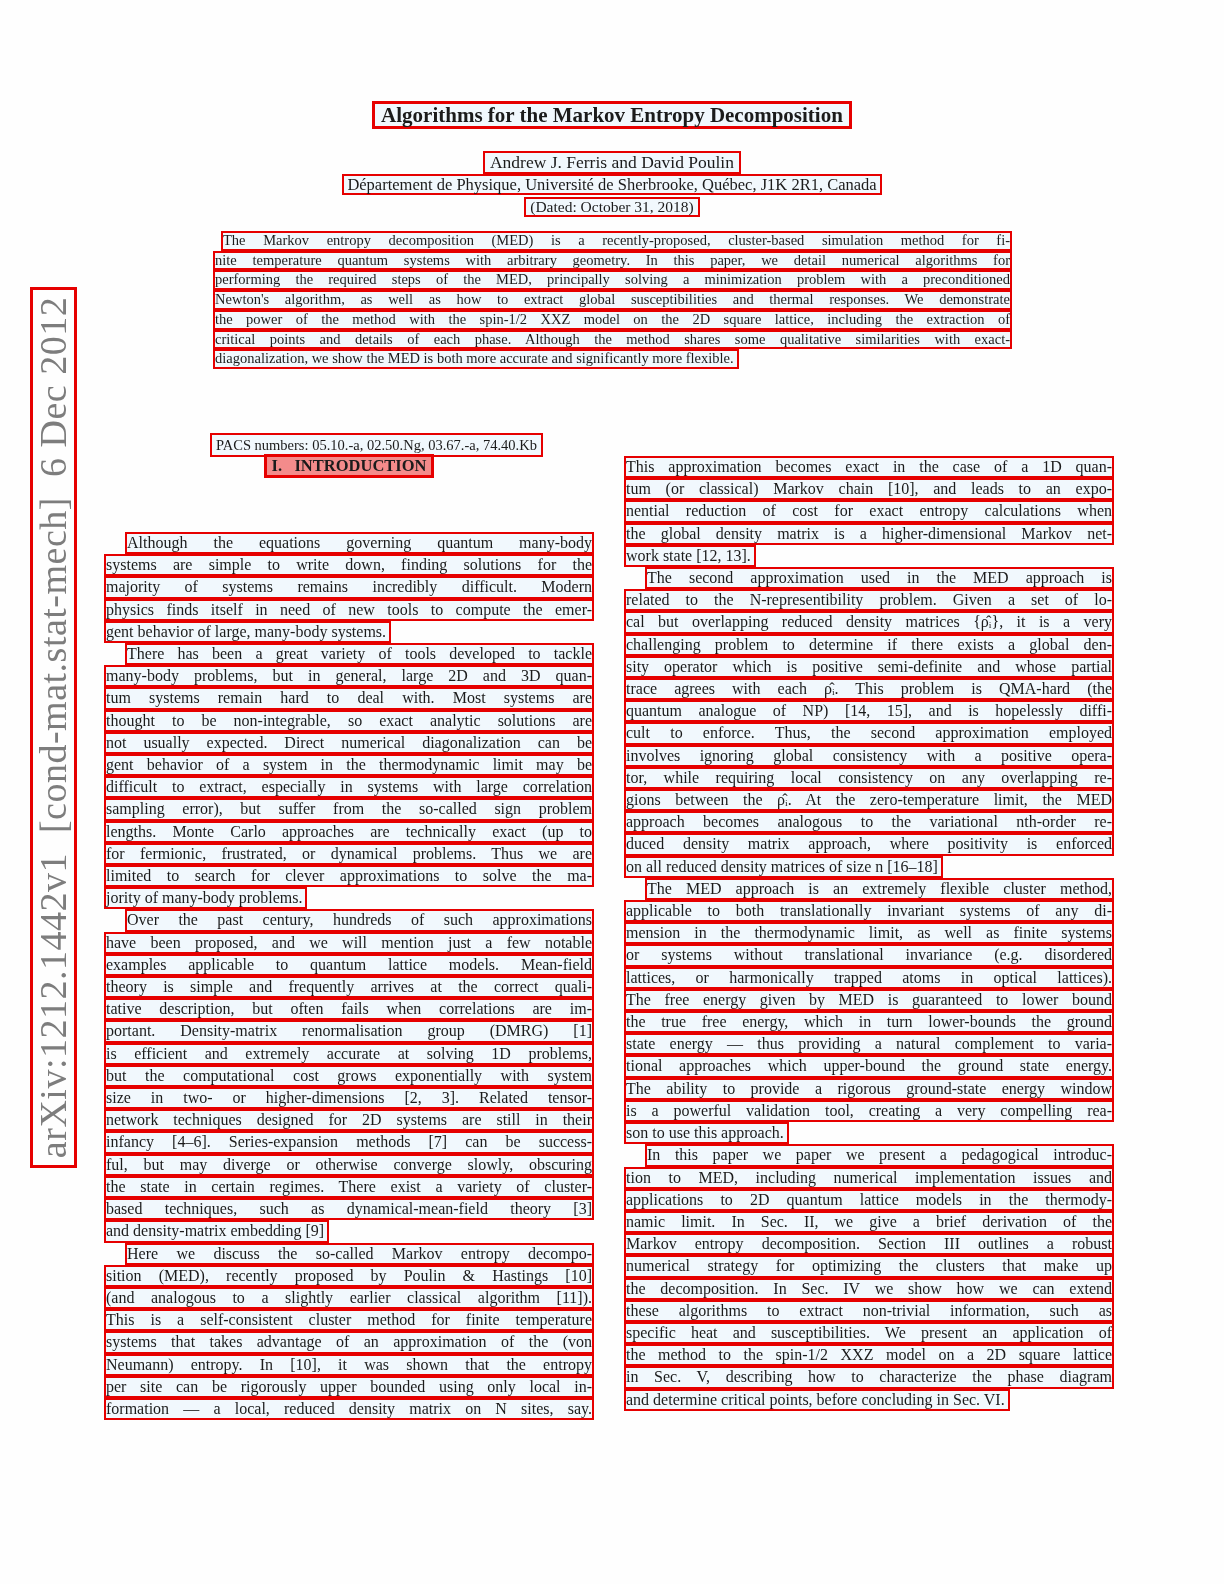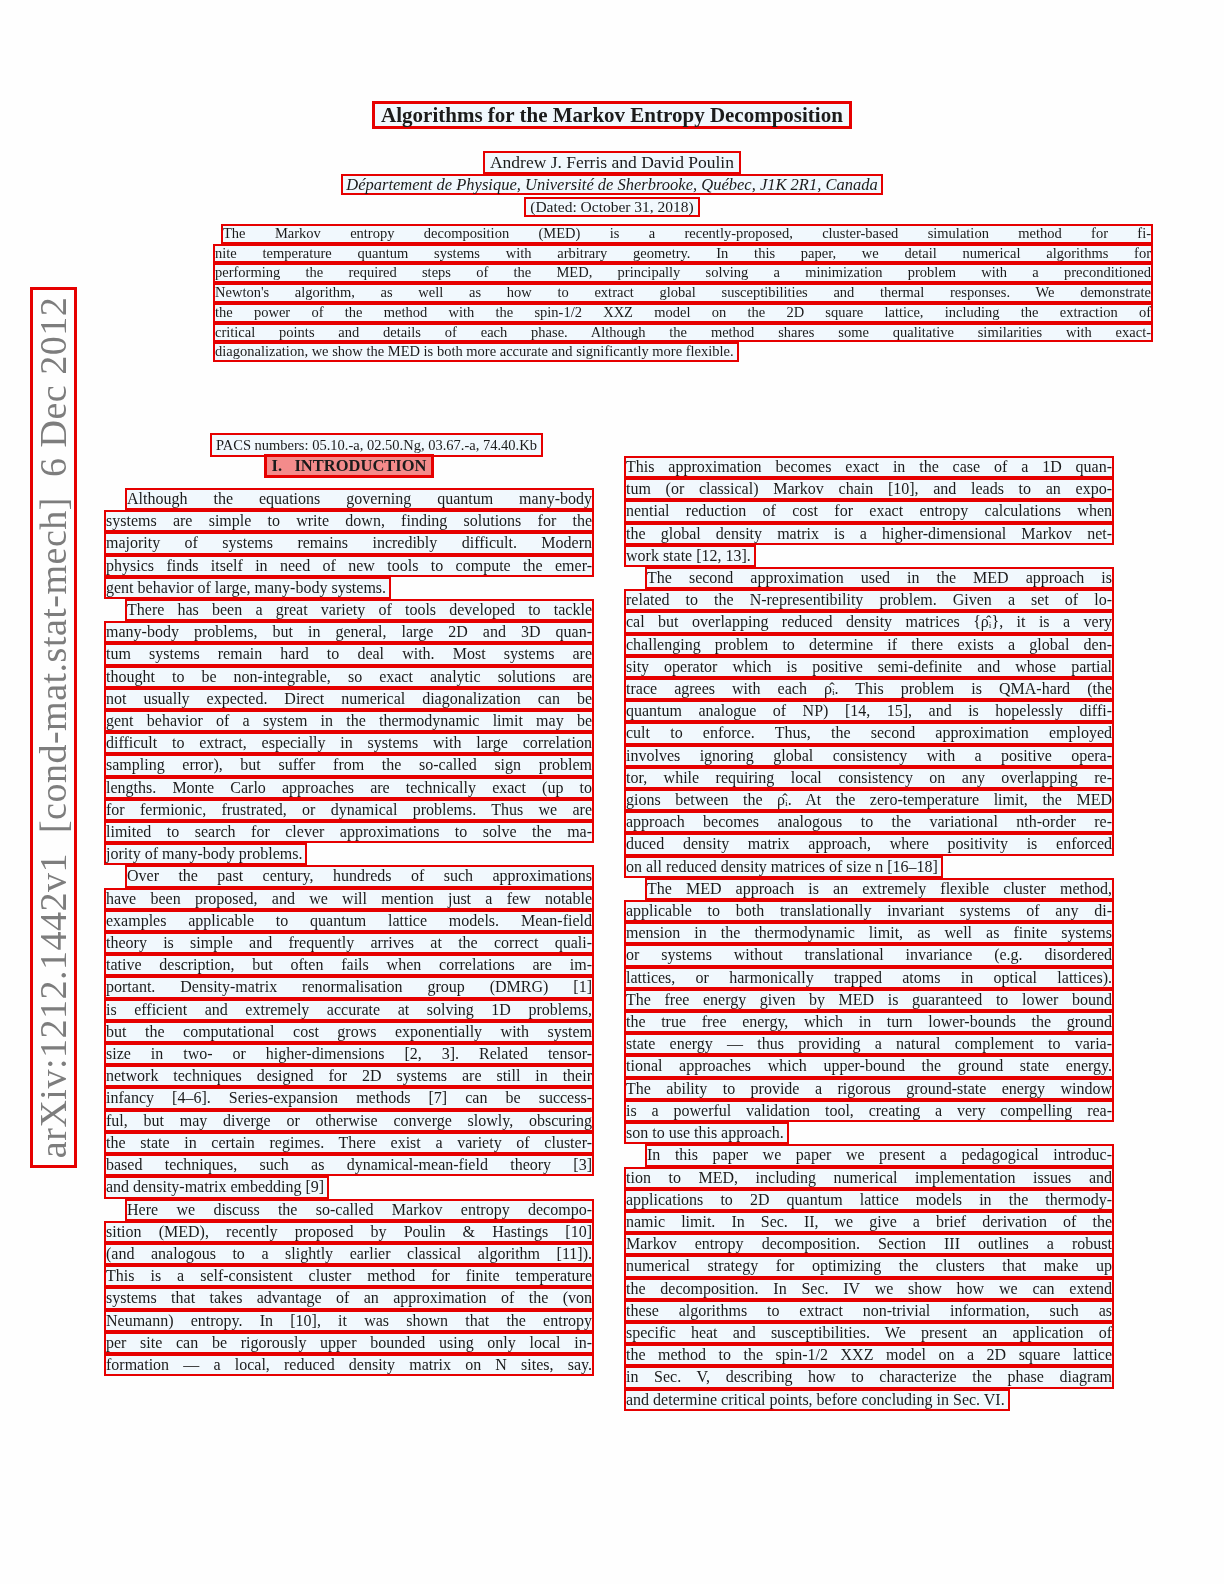--- a/index.html
+++ b/index.html
@@ -14,43 +14,43 @@
 
   .boxed{border:3px solid var(--red);background:var(--tint);color:var(--ink);}
 
   
   .center-row{position:absolute;left:0;right:0;text-align:center;}
   .title-row{top:101px;}
   .title{display:inline-block;font-weight:bold;font-size:21px;line-height:22px;padding:0 6px;}
   .authors-row{top:151px;}
   .authors{display:inline-block;font-size:17.5px;line-height:19px;padding:0 5px;border-width:2.5px;}
   .affil-row{top:174px;}
-  .affiliation{display:inline-block;font-style:italic;font-size:16.5px;line-height:17px;padding:0 3px;border-width:2.5px;}
+  .affiliation{display:inline-block;font-size:16.5px;line-height:17px;padding:0 3px;border-width:2.5px;}
   .date-row{top:197px;}
   .date{display:inline-block;font-size:15.5px;line-height:16px;padding:0 4px;border-width:2.5px;}
 
   
-  .abstract{position:absolute;left:213px;top:224px;width:940px;font-size:14.5px;color:var(--ink);}
+  .abstract{position:absolute;left:213px;top:231px;width:799px;font-size:14.5px;color:var(--ink);}
   .abs-line{line-height:15.7px;border:2.5px solid var(--red);background:var(--tint);box-sizing:content-box;}
   .abs-line.indent{margin-left:8px;}
   .abs-line.full{text-align:justify;text-align-last:justify;}
   .abs-line.shortline{width:fit-content;max-width:100%;padding-right:3px;}
 
   
   .pacs-row{position:absolute;left:210px;top:393px;margin-top:40px;}
   .pacs{display:inline-block;font-size:14.5px;line-height:20px;padding:0 4px;border-width:2.5px;}
 
   
   .section-heading-row{position:absolute;left:104px;top:454px;width:490px;text-align:center;}
   .heading{display:inline-block;font-weight:bold;font-size:16.5px;line-height:18px;padding:0 5px;
            white-space:pre;background:rgba(230,0,0,0.45);}
 
   
   .col{position:absolute;width:490px;color:var(--ink);}
-  .col.left{left:104px;top:488px;}
+  .col.left{left:104px;top:532px;}
   .col.right{left:624px;top:456px;}
   .body-line{font-size:16px;line-height:18.2px;border:2.5px solid var(--red);background:var(--tint);box-sizing:content-box;}
   .body-line.indent{margin-left:21px;}
   .body-line.full{text-align:justify;text-align-last:justify;}
   .body-line.shortline{width:fit-content;max-width:100%;padding-right:3px;white-space:nowrap;}
 
   
   .watermark-wrap{position:absolute;left:30px;top:287px;width:47px;height:881px;}
   .watermark-text{position:absolute;left:0;top:881px;transform:rotate(-90deg);transform-origin:0 0;
     display:block;width:881px;height:47px;box-sizing:border-box;border:3px solid var(--red);

